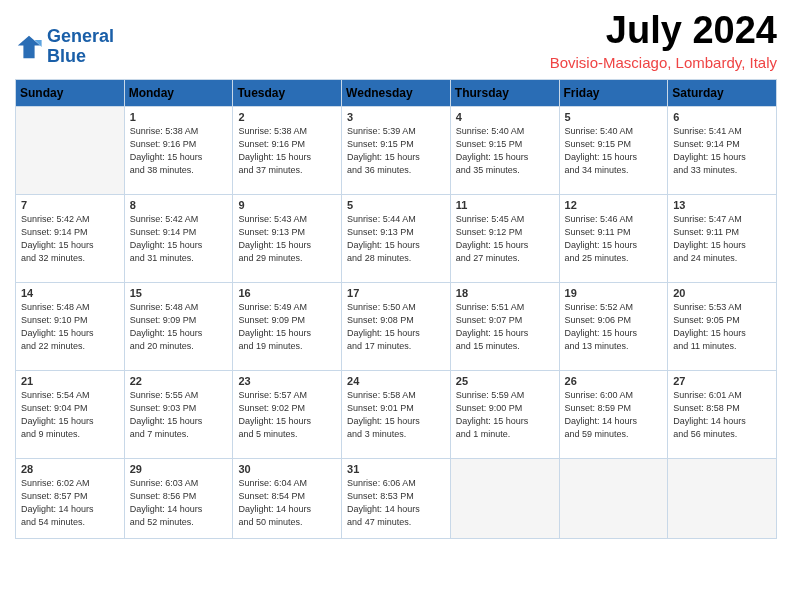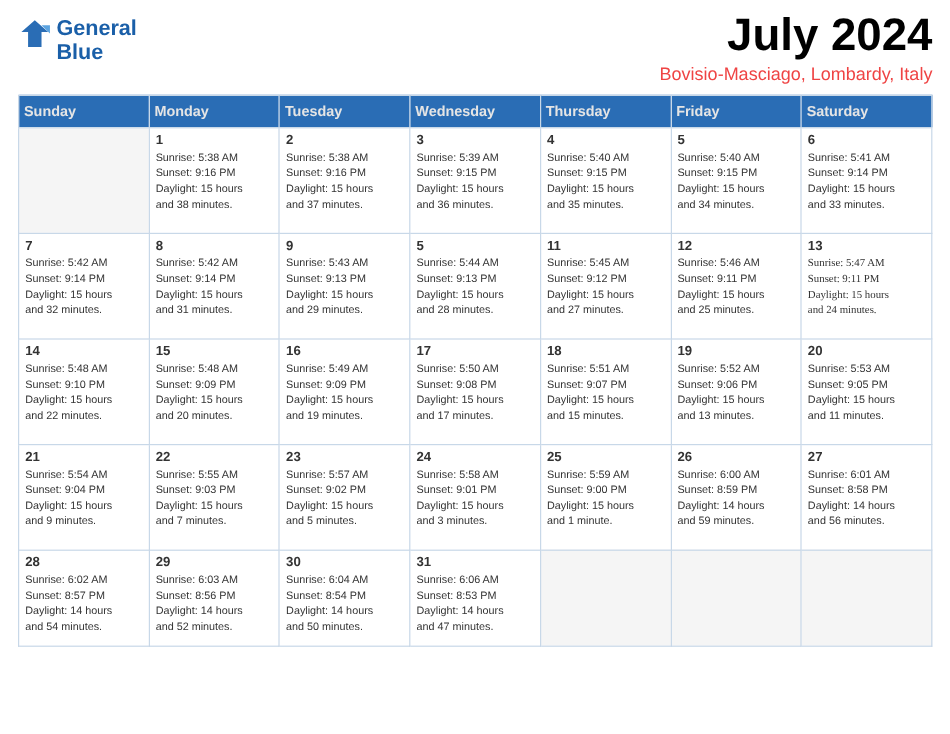--- a/index.html
+++ b/index.html
@@ -14,22 +14,22 @@
       padding: 10px 15px 15px 15px;
     }
     .header {
       display: flex;
       justify-content: space-between;
       align-items: flex-start;
       margin-bottom: 8px;
     }
     .logo {
       display: flex;
-      align-items: flex-start;
-      margin-top: 4px;
+      align-items: center;
+      margin-top: 17px;
     }
     .logo-text {
       font-size: 18px;
       font-weight: bold;
       color: #1a5fa8;
       line-height: 1.1;
     }
     .logo-icon {
       width: 28px;
       height: 28px;
@@ -49,21 +49,21 @@
       color: #ef4444;
       margin-top: 2px;
     }
     table {
       width: 100%;
       border-collapse: collapse;
       table-layout: fixed;
     }
     thead tr th {
       background-color: #2a6db5;
-      color: #e5e5e5;
+      color: #000000;
       font-size: 12px;
       font-weight: bold;
       padding: 6px 4px;
       text-align: left;
       border: 1px solid #c8d8e8;
       margin-top: 39px;
     }
     tbody tr td {
       vertical-align: top;
       border: 1px solid #c8d8e8;
@@ -207,21 +207,21 @@
           </td>
           <td>
             <span class="day-num">12</span>
             <div class="day-info" style="white-space: pre-line;">Sunrise: 5:46 AM
 Sunset: 9:11 PM
 Daylight: 15 hours
 and 25 minutes.</div>
           </td>
           <td>
             <span class="day-num">13</span>
-            <div class="day-info" style="white-space: pre-line; font-family: Liberation Serif, serif;">Sunrise: 5:47 AM
+            <div class="day-info" style="white-space: pre-line;">Sunrise: 5:47 AM
 Sunset: 9:11 PM
 Daylight: 15 hours
 and 24 minutes.</div>
           </td>
         </tr>
         <tr>
           <td>
             <span class="day-num">14</span>
             <div class="day-info" style="white-space: pre-line;">Sunrise: 5:48 AM
 Sunset: 9:10 PM

